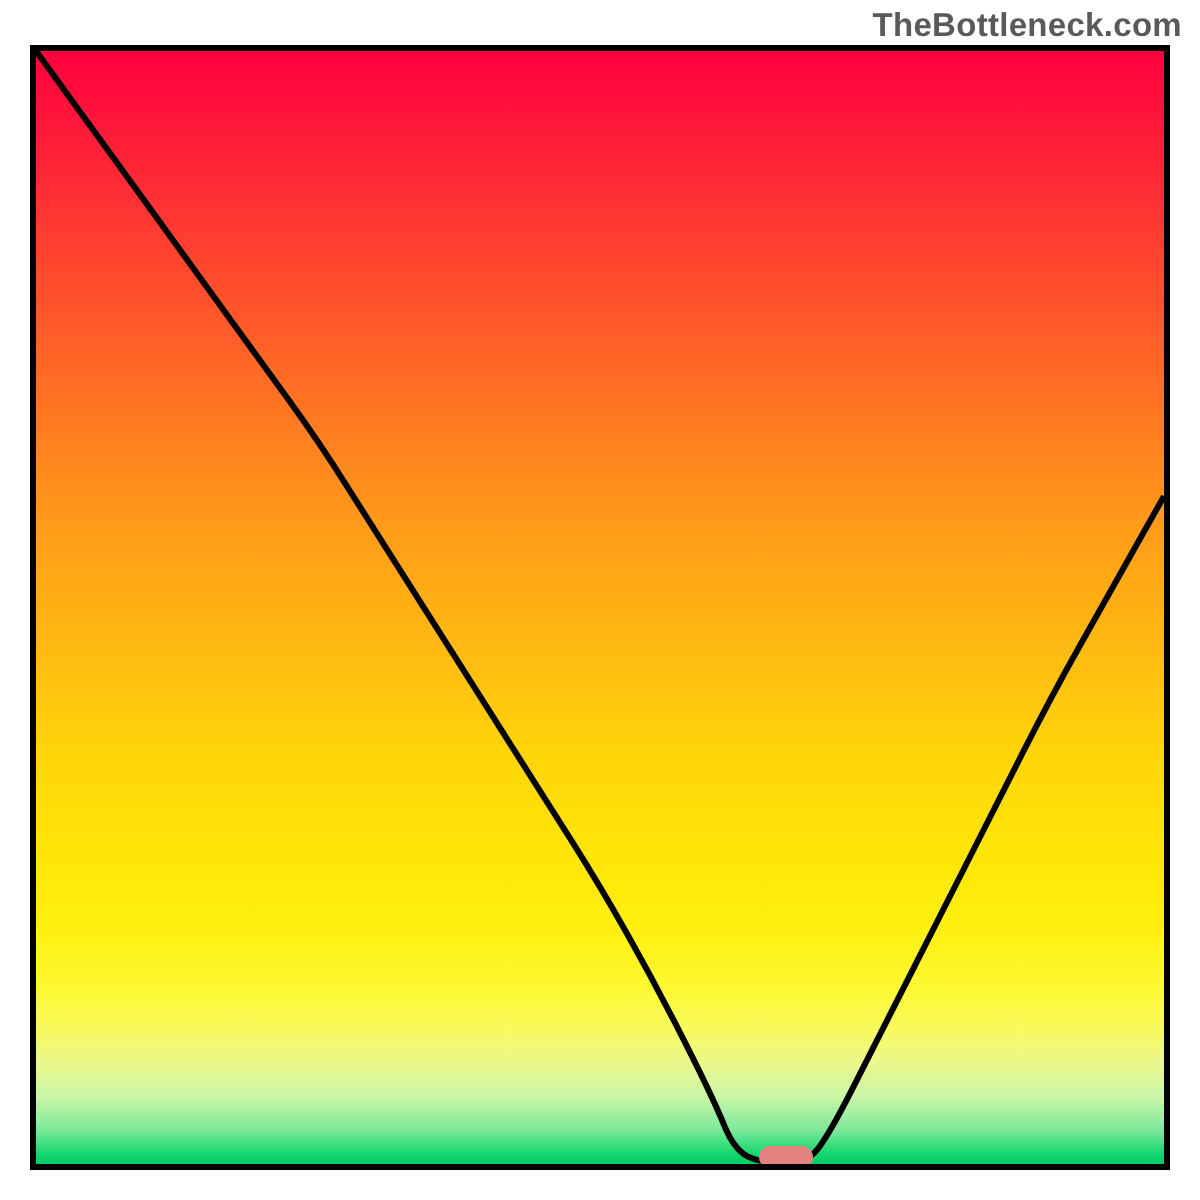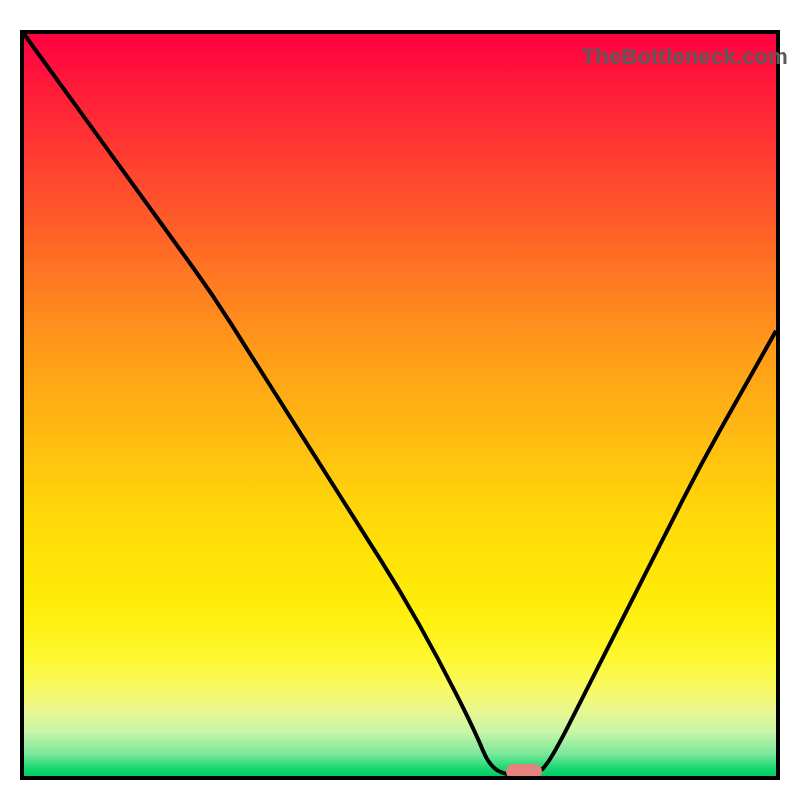--- a/index.html
+++ b/index.html
@@ -18,21 +18,20 @@
   }
   .watermark {
     position: absolute;
     top: 4px;
     right: 12px;
     font-size: 22px;
     font-weight: 600;
     color: #5a5a5a;
     letter-spacing: 0.2px;
     z-index: 50;
-    margin-top: 40px;
   }
   .plot-frame {
     position: absolute;
     left: 20px;
     top: 30px;
     width: 760px;
     height: 750px;
     border: 4px solid #000;
     box-sizing: border-box;
     overflow: hidden;

